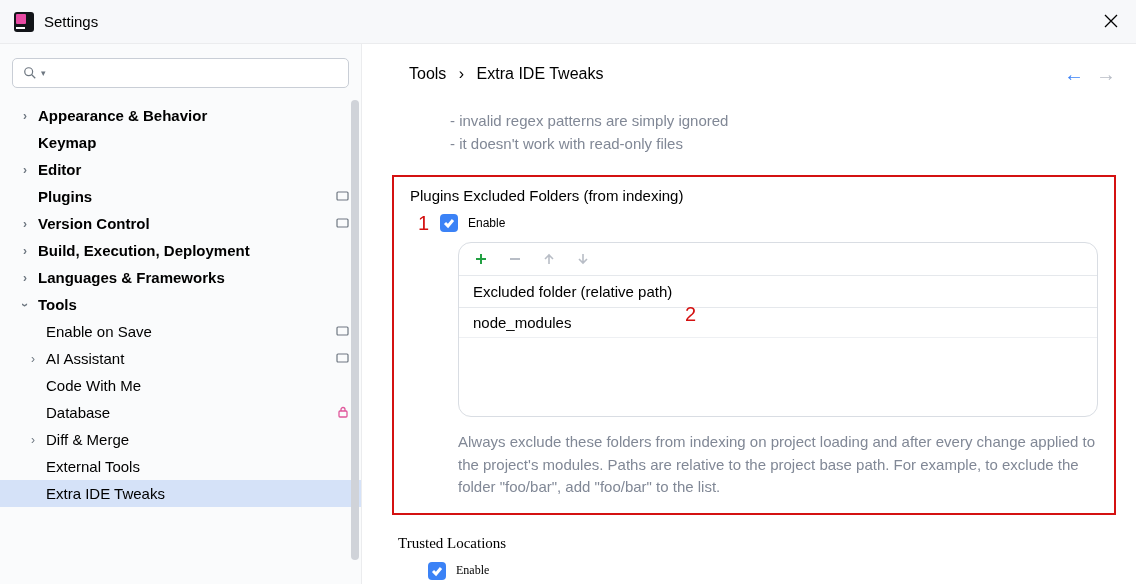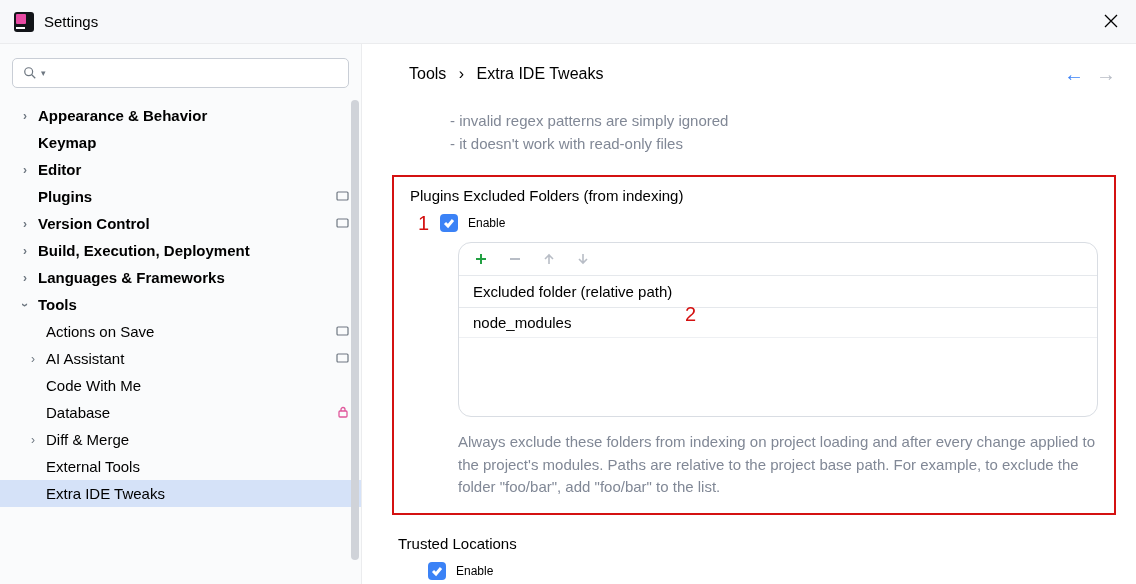--- a/index.html
+++ b/index.html
@@ -59,21 +59,21 @@
 .tb-btn { width: 16px; height: 16px; display: inline-flex; align-items: center; justify-content: center; }
 .tb-btn.add { color: #22a043; cursor: pointer; }
 .tb-btn.disabled { color: #b8bdc6; }
 .table-header { padding: 7px 14px; font-size: 15px; border-bottom: 1px solid #e5e8ec; }
 .table-cell { padding: 6px 14px; font-size: 15px; border-bottom: 1px solid #eef0f3; }
 .table-empty { height: 78px; }
 .ann-num-2 { position: absolute; left: 226px; top: 60px; color: #d41111; font-size: 20px; }
 
 .help-text { color: #818896; font-size: 15px; line-height: 1.5; margin-left: 48px; margin-top: 14px; }
 
-.section-plain { padding-left: 6px; }
+.section-plain { padding-left: 6px; font-family: Liberation Serif, serif; }
 </style>
 </head>
 <body>
 
 <div class="titlebar">
   <span class="app-icon">
     <svg viewBox="0 0 20 20">
         <rect x="0" y="0" width="20" height="20" rx="3" fill="#121418"></rect>
         <rect x="2" y="2" width="10" height="10" rx="1" fill="#e84aa3"></rect>
         <rect x="2" y="15" width="9" height="2" fill="#fff"></rect>
@@ -137,21 +137,21 @@
       <div class="tree-row">
           <span class="chev">›</span>
           <span class="lbl">Languages &amp; Frameworks</span>
         </div>
       <div class="tree-row">
           <span class="chev" style="transform:rotate(90deg);">›</span>
           <span class="lbl">Tools</span>
         </div>
       <div class="tree-sub">
         <div class="tree-row">
-            <span class="lbl">Actions on Save</span>
+            <span class="lbl">Enable on Save</span>
             <span class="tag-icon"><svg width="13" height="13" viewBox="0 0 13 13">
                 <rect x="1" y="3" width="11" height="8" rx="1" fill="none" stroke="currentColor" stroke-width="1.2"></rect>
               </svg></span>
           </div>
         <div class="tree-row">
             <span class="chev">›</span>
             <span class="lbl">AI Assistant</span>
             <span class="tag-icon"><svg width="13" height="13" viewBox="0 0 13 13">
                 <rect x="1" y="3" width="11" height="8" rx="1" fill="none" stroke="currentColor" stroke-width="1.2"></rect>
               </svg></span>

